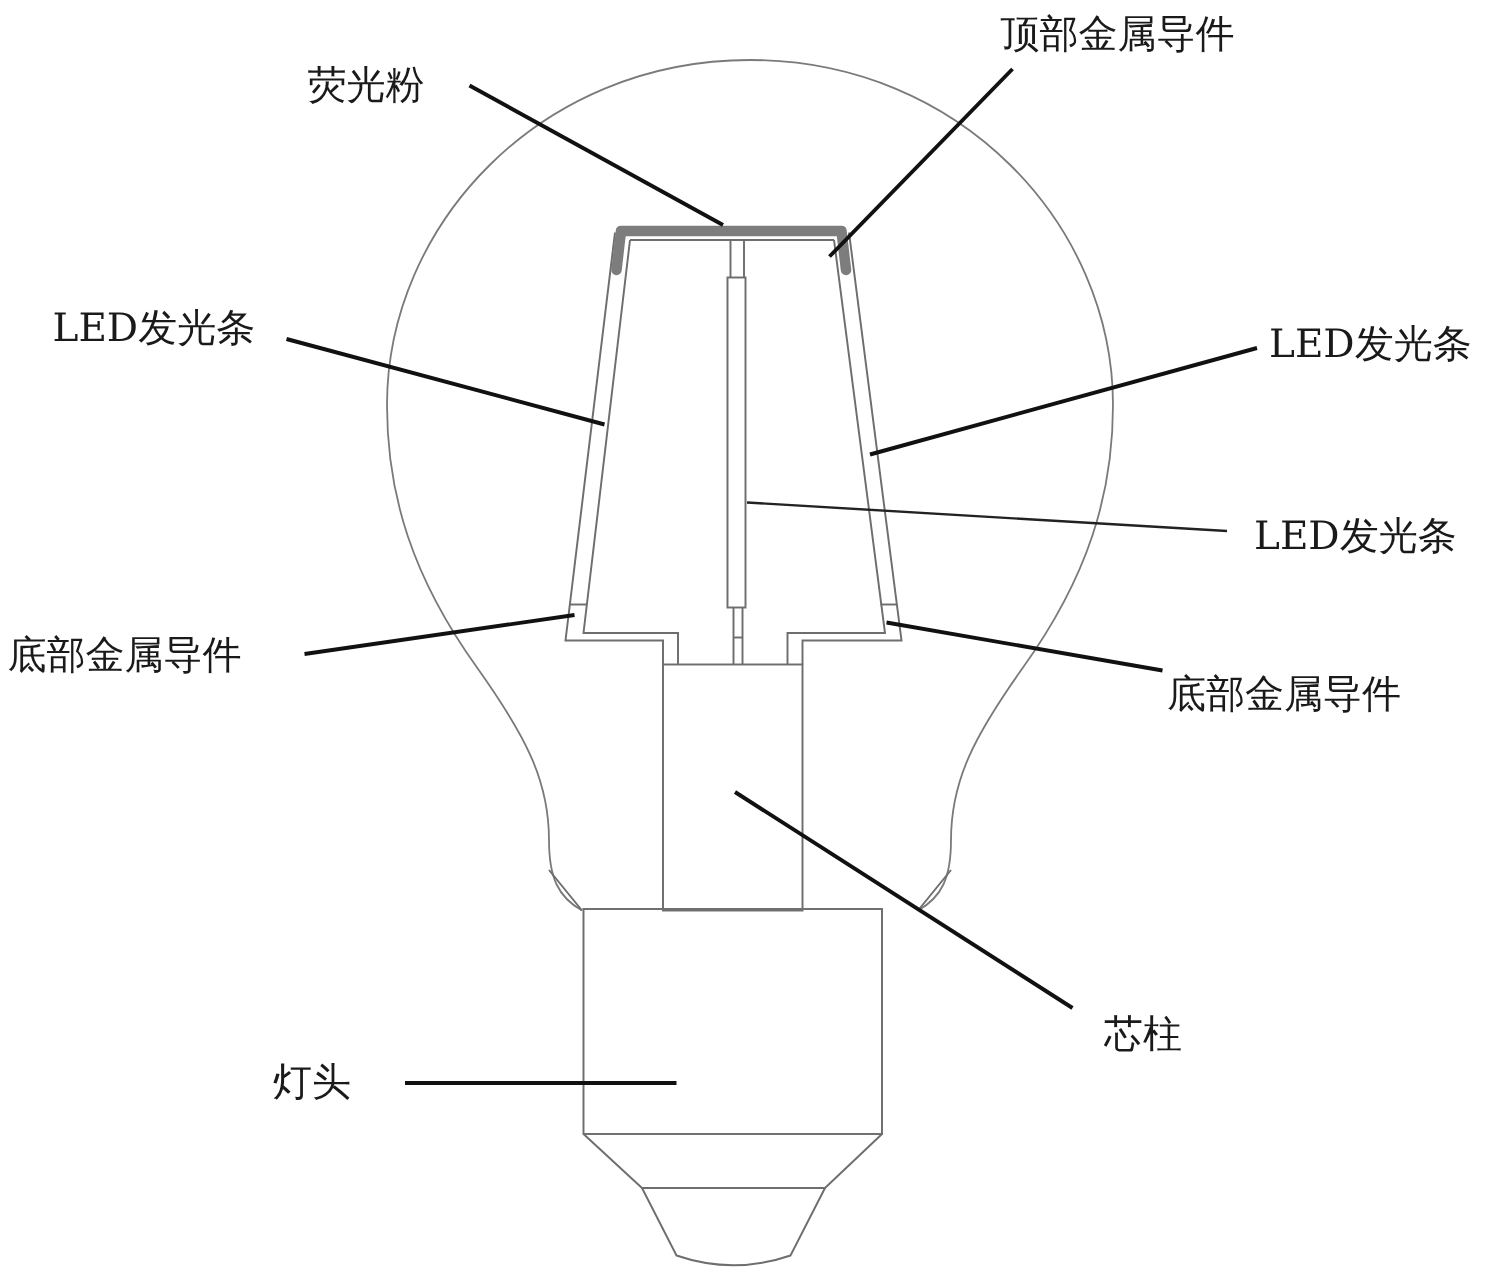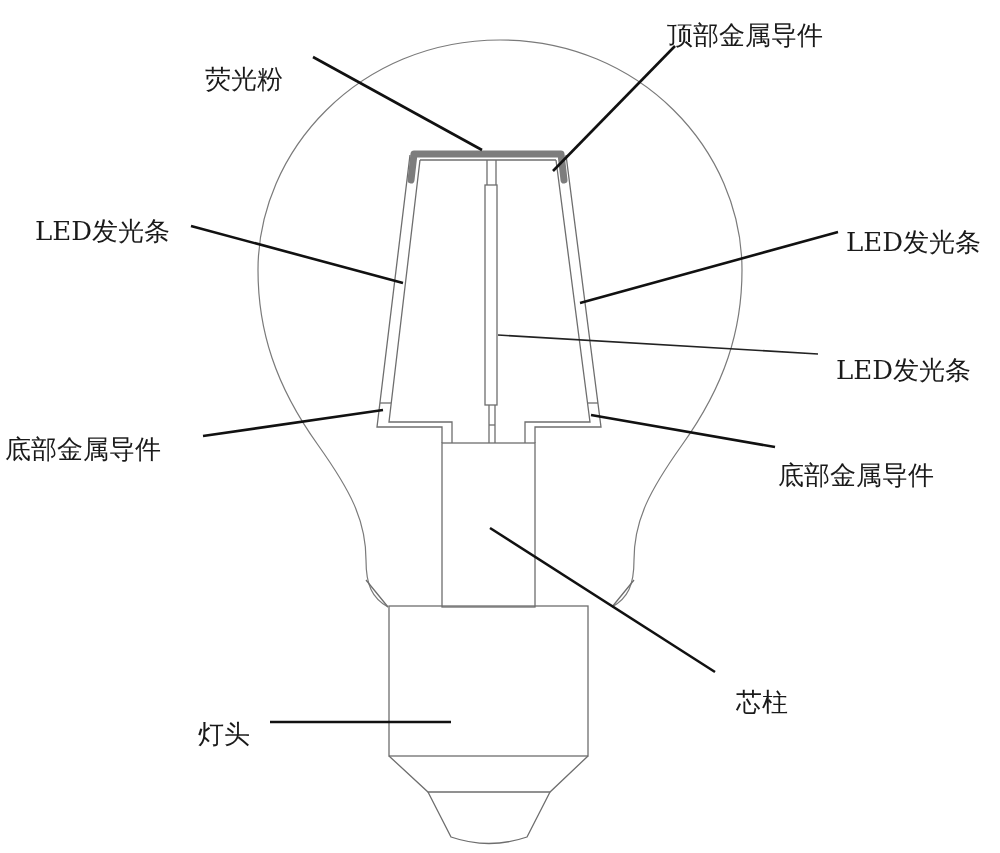--- a/index.html
+++ b/index.html
@@ -22,21 +22,20 @@
       height: 853px;
     }
     .label {
       position: absolute;
       font-family: "DejaVu Serif", "Liberation Serif", serif;
       font-size: 26px;
       color: #1a1a1a;
       white-space: nowrap;
       line-height: 1;
       letter-spacing: 0px;
-      margin-top: 12px;
     }
     .outline {
       fill: none;
       stroke: #7a7a7a;
       stroke-width: 1.2;
     }
     .part {
       fill: none;
       stroke: #6e6e6e;
       stroke-width: 1.3;
@@ -106,23 +105,23 @@
     <line class="leader" x1="675" y1="46" x2="553" y2="171"></line>
     <line class="leader" x1="191" y1="226" x2="403" y2="283"></line>
     <line class="leader" x1="838" y1="232" x2="580" y2="303"></line>
     <line class="leader-thin" x1="498" y1="335" x2="818" y2="354"></line>
     <line class="leader" x1="203" y1="436" x2="383" y2="410"></line>
     <line class="leader" x1="591" y1="415" x2="775" y2="447"></line>
     <line class="leader" x1="490" y1="528" x2="715" y2="672"></line>
     <line class="leader" x1="270" y1="722" x2="451" y2="722"></line>
   </svg>
 
-  <div class="label" style="left:205px; top:54px;">荧光粉</div>
+  <div class="label" style="left:205px; top:44px;">荧光粉</div>
   <div class="label" style="left:667px; top:10px;">顶部金属导件</div>
   <div class="label" style="left:35px; top:206px;">LED发光条</div>
   <div class="label" style="left:846px; top:217px;">LED发光条</div>
   <div class="label" style="left:836px; top:345px;">LED发光条</div>
   <div class="label" style="left:5px; top:424px;">底部金属导件</div>
   <div class="label" style="left:778px; top:450px;">底部金属导件</div>
   <div class="label" style="left:736px; top:677px;">芯柱</div>
-  <div class="label" style="left:198px; top:709px;text-align:center;">灯头</div>
+  <div class="label" style="left:182px; top:709px;text-align:center;">灯头</div>
 
 </div>
 
 </body></html>

